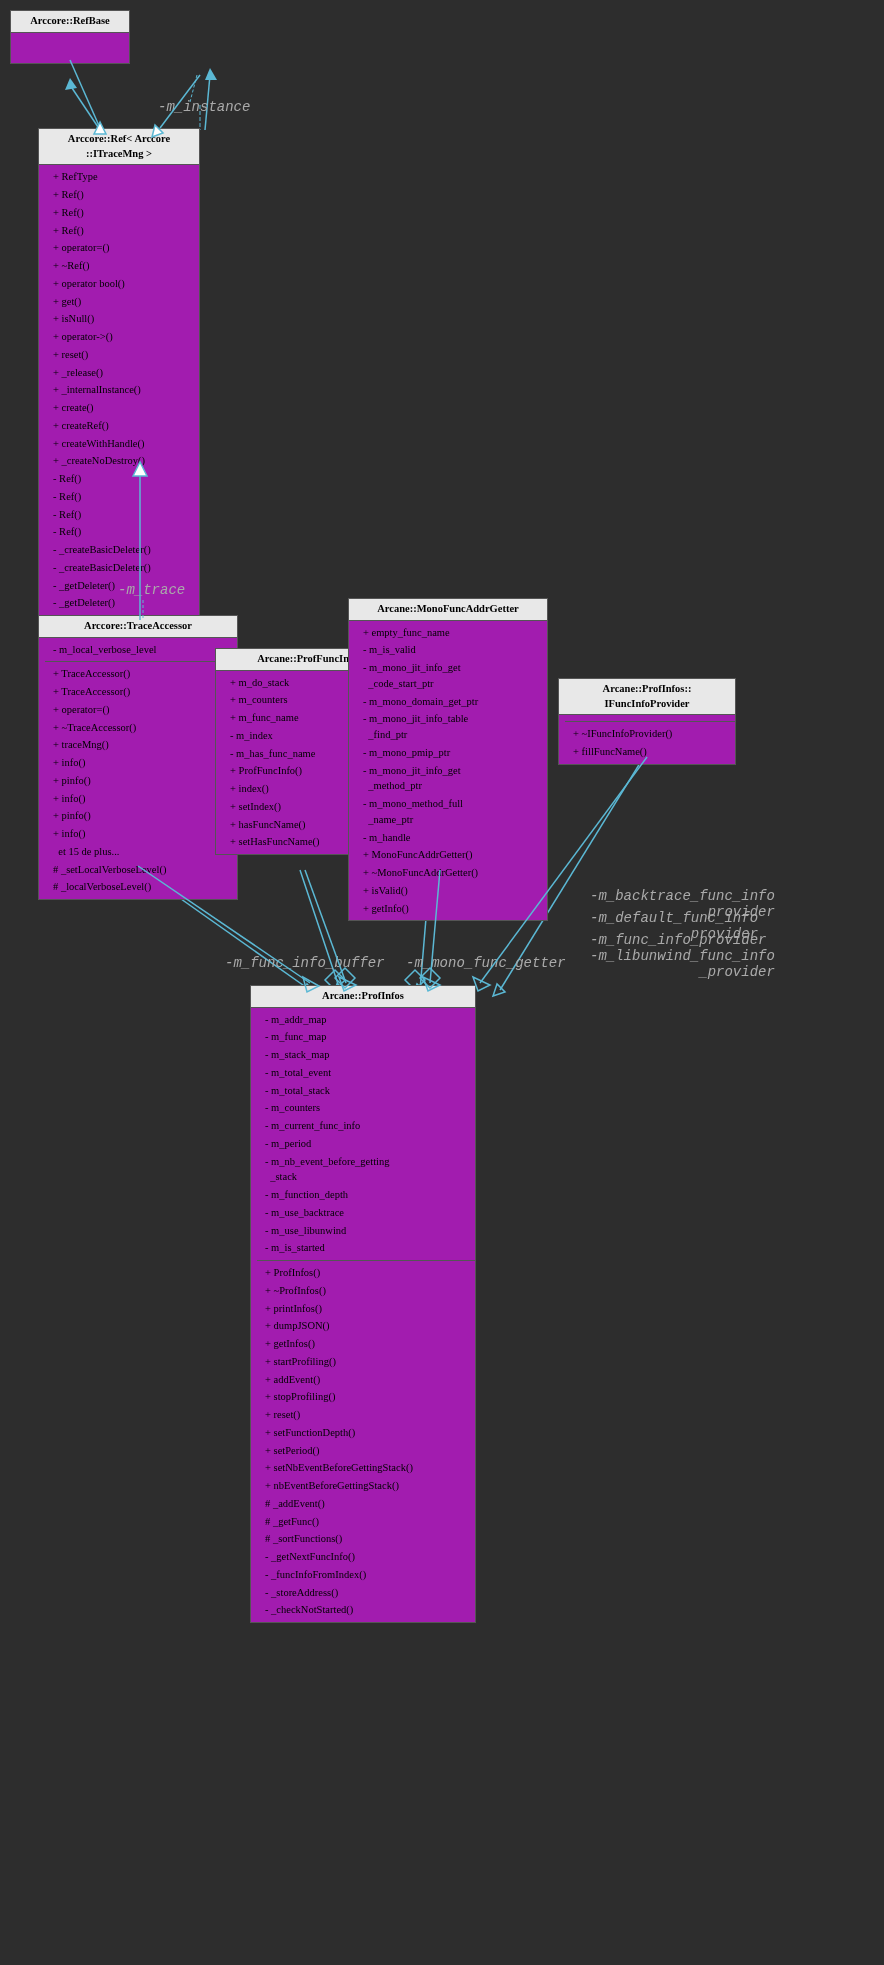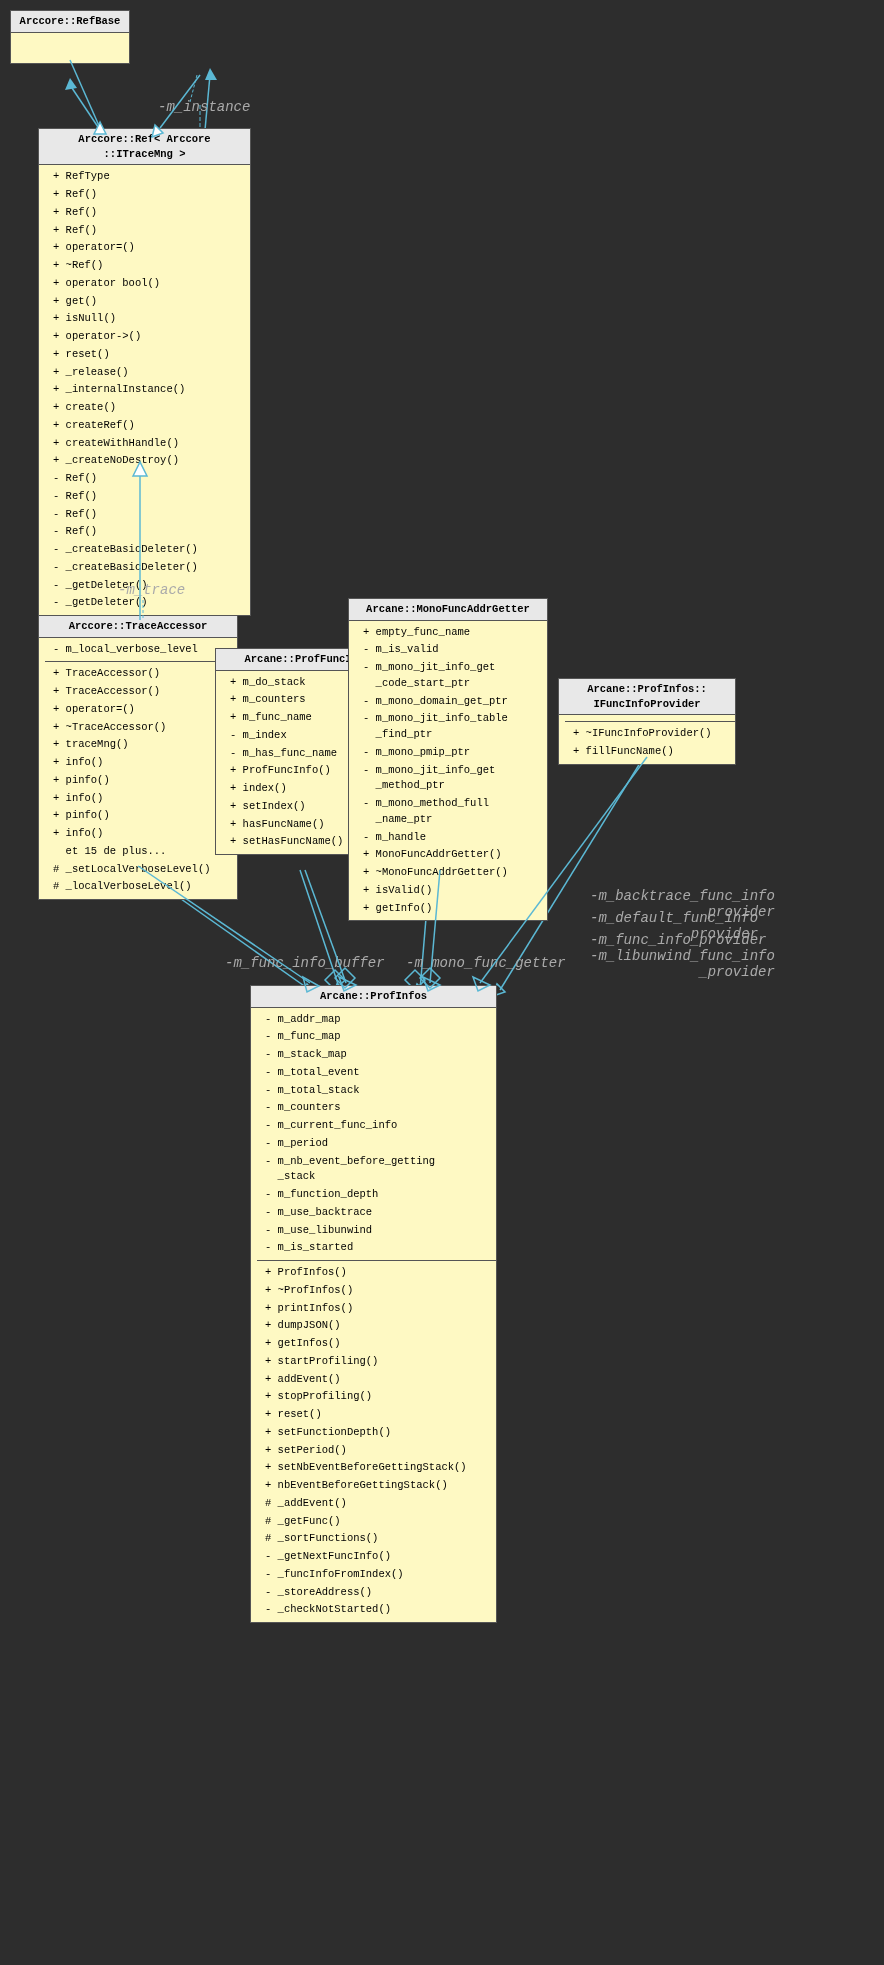--- a/index.html
+++ b/index.html
@@ -14,24 +14,24 @@
       overflow: visible;
     }
     .diagram-container {
       position: relative;
       width: 884px;
       height: 1965px;
       background: #2d2d2d;
     }
     .uml-box {
       position: absolute;
-      background: #fef9c3;
+      background: #a21caf;
       border: 1px solid #555;
       font-size: 10.5px;
-      font-family: Liberation Mono, monospace;
+      font-family: Liberation Serif, serif;
     }
     .uml-box-title {
       background: #e8e8e8;
       border-bottom: 1px solid #555;
       padding: 3px 6px;
       text-align: center;
       font-weight: bold;
       font-size: 10.5px;
       line-height: 1.4;
     }
@@ -104,21 +104,21 @@
   </svg>
 
   <div class="uml-box" style="left:10px; top:10px; width:120px;">
     <div class="uml-box-title">Arccore::RefBase</div>
     <div class="uml-box-section" style="min-height:30px;"></div>
   </div>
 
 
   <div class="conn-label" style="left:158px; top:99px;">-m_instance</div>
 
-  <div class="uml-box" style="left:38px; top:128px; width:213px;">
+  <div class="uml-box" style="left:38px; top:128px; width:162px;">
     <div class="uml-box-title">Arccore::Ref&lt; Arccore<br>::ITraceMng &gt;</div>
     <div class="uml-box-section">
       <div class="uml-row">+ RefType</div>
       <div class="uml-row">+ Ref()</div>
       <div class="uml-row">+ Ref()</div>
       <div class="uml-row">+ Ref()</div>
       <div class="uml-row">+ operator=()</div>
       <div class="uml-row">+ ~Ref()</div>
       <div class="uml-row">+ operator bool()</div>
       <div class="uml-row">+ get()</div>
@@ -210,21 +210,21 @@
     </div>
   </div>
 
   <div class="conn-label" style="left:225px; top:955px;">-m_func_info_buffer</div>
   <div class="conn-label" style="left:406px; top:955px;">-m_mono_func_getter</div>
   <div class="conn-label" style="left:590px; top:888px; text-align:right;">-m_backtrace_func_info<br>&nbsp;&nbsp;provider</div>
   <div class="conn-label" style="left:590px; top:910px; text-align:right;">-m_default_func_info<br>&nbsp;&nbsp;provider</div>
   <div class="conn-label" style="left:590px; top:932px;">-m_func_info_provider</div>
   <div class="conn-label" style="left:590px; top:948px; text-align:right;">-m_libunwind_func_info<br>&nbsp;&nbsp;_provider</div>
 
-  <div class="uml-box" style="left:250px; top:985px; width:247px;">
+  <div class="uml-box" style="left:250px; top:985px; width:226px;">
     <div class="uml-box-title">Arcane::ProfInfos</div>
     <div class="uml-box-section">
       <div class="uml-row">- m_addr_map</div>
       <div class="uml-row">- m_func_map</div>
       <div class="uml-row">- m_stack_map</div>
       <div class="uml-row">- m_total_event</div>
       <div class="uml-row">- m_total_stack</div>
       <div class="uml-row">- m_counters</div>
       <div class="uml-row">- m_current_func_info</div>
       <div class="uml-row">- m_period</div>

